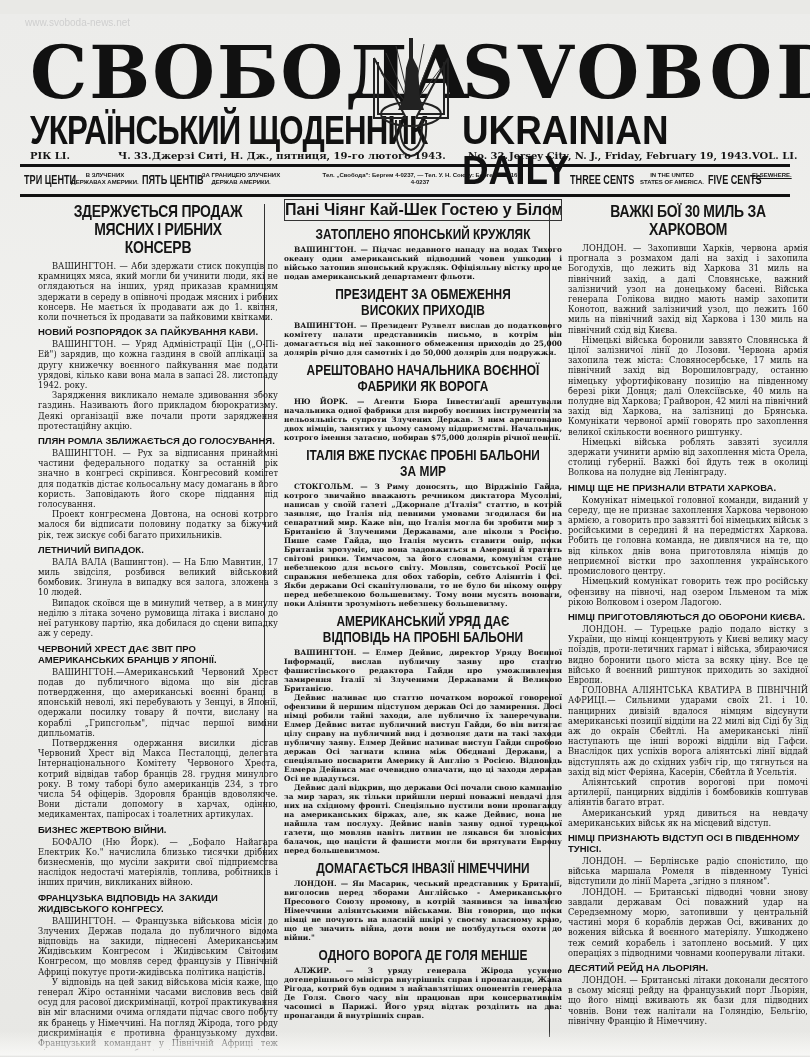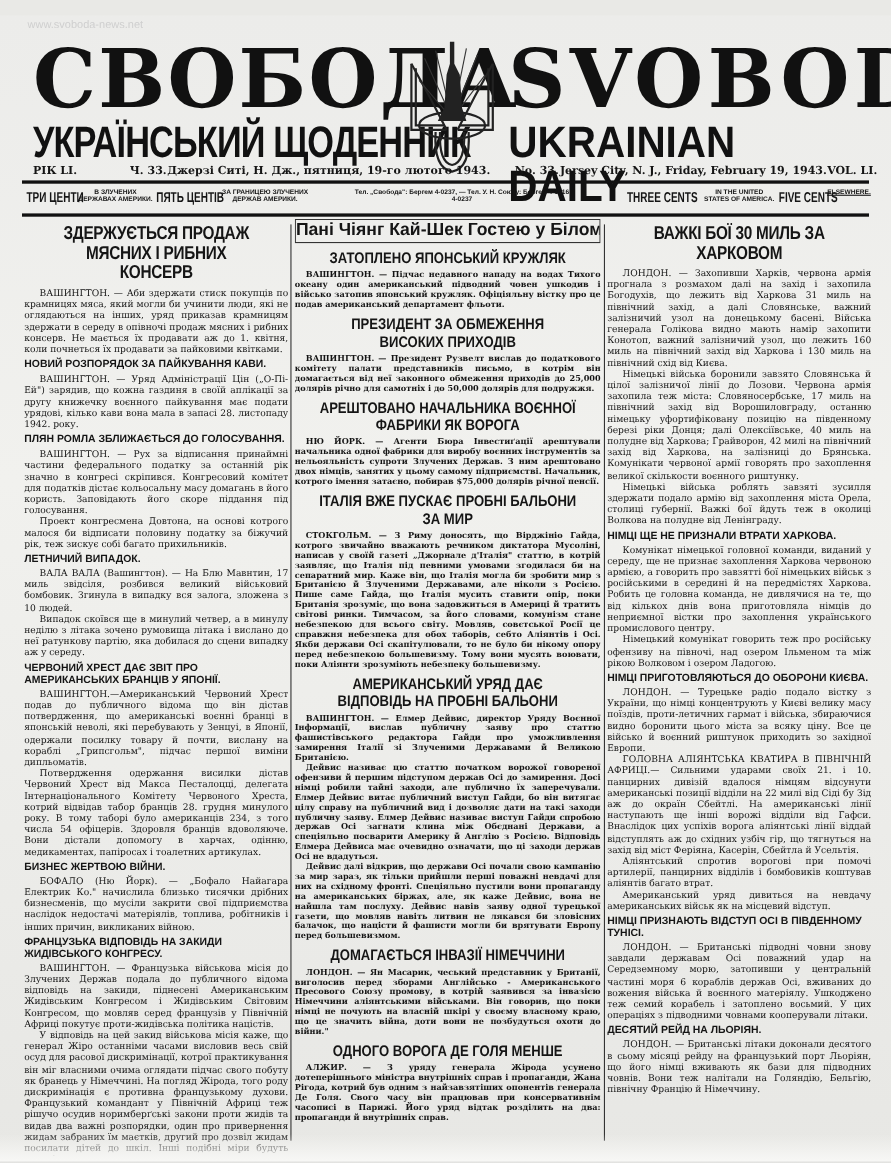--- a/index.html
+++ b/index.html
@@ -13,21 +13,21 @@
   .sub-ua{left:30px;transform:scaleX(0.78);transform-origin:left;letter-spacing:-1px;}
   .sub-en{left:462px;transform:scaleX(0.92);transform-origin:left;}
   .emblem{position:absolute;left:366px;top:14px;width:90px;height:132px;}
   .dateline{position:absolute;top:136px;font-size:10px;font-weight:bold;font-family:"DejaVu Serif",serif;white-space:nowrap;}
   .rule{position:absolute;left:20px;right:20px;background:#111;}
   
   .strip{position:absolute;top:156px;left:22px;right:22px;height:24px;font-family:"Liberation Sans",sans-serif;}
   .price-big{position:absolute;font-weight:bold;font-size:13px;transform:scaleX(0.7);transform-origin:left;white-space:nowrap;top:2px;}
   .price-small{position:absolute;font-size:6px;line-height:7px;font-weight:bold;text-align:center;top:2px;white-space:nowrap;}
   
-  .col{position:absolute;top:185px;bottom:20px;overflow:hidden;}
+  .col{position:absolute;top:185px;bottom:20px;overflow:hidden;margin-left:16px;}
   .colL{left:22px;width:240px;}
   .colM{left:268px;width:278px;}
   .colR{left:552px;width:240px;}
   .vline{position:absolute;top:190px;bottom:34px;width:1px;background:#333;}
   .h-big{font-family:"Liberation Sans",sans-serif;font-weight:bold;text-align:center;font-size:17px;line-height:18px;margin:4px 0 4px;transform:scaleX(0.82);letter-spacing:-0.3px;}
   .h-mid{font-family:"Liberation Sans",sans-serif;font-weight:bold;text-align:center;font-size:14px;line-height:16px;margin:5px 0 3px;transform:scaleX(0.85);}
   .h-sm{font-family:"Liberation Sans",sans-serif;font-weight:bold;font-size:9.5px;line-height:11px;margin:4px 0 2px;text-align:left;}
   .p{font-size:8.3px;line-height:10.2px;text-align:justify;margin:0;text-indent:14px;}
   .pm{font-size:7.4px;line-height:9px;text-align:justify;margin:0;text-indent:10px;font-weight:bold;}
   .banner{font-family:"Liberation Sans",sans-serif;font-weight:bold;font-size:16px;line-height:20px;border:1px solid #333;text-align:center;white-space:nowrap;overflow:hidden;margin-bottom:3px;}
@@ -91,20 +91,21 @@
   <div class="vline" style="left:549px;"></div>
 
   <div class="col colL">
     <div>
       <div class="h-big">ЗДЕРЖУЄТЬСЯ ПРОДАЖ МЯСНИХ І РИБНИХ КОНСЕРВ</div>
       <p class="p">ВАШИНГТОН. — Аби здержати стиск покупців по крамницях мяса, який могли би учинити люди, які не оглядаються на інших, уряд приказав крамницям здержати в середу в опівночі продаж мясних і рибних консерв. Не мається їх продавати аж до 1. квітня, коли почнеться їх продавати за пайковими квітками.</p>
     </div>
     <div>
       <div class="h-sm">НОВИЙ РОЗПОРЯДОК ЗА ПАЙКУВАННЯ КАВИ.</div>
       <p class="p">ВАШИНГТОН. — Уряд Адміністрації Цін („О-Пі-Ей") зарядив, що кожна газдиня в своїй аплікації за другу книжечку воєнного пайкування має подати урядові, кілько кави вона мала в запасі 28. листопаду 1942. року.</p>
+      <p class="p">Зарядження викликало немале здивовання збоку газдинь. Називають його прикладом бюрократизму. Деякі організації вже почали проти зарядження протестаційну акцію.</p>
     </div>
     <div>
       <div class="h-sm">ПЛЯН РОМЛА ЗБЛИЖАЄТЬСЯ ДО ГОЛОСУВАННЯ.</div>
       <p class="p">ВАШИНГТОН. — Рух за відписання принаймні частини федерального податку за останній рік значно в конгресі скріпився. Конгресовий комітет для податків дістає кольосальну масу домагань в його користь. Заповідають його скоре піддання під голосування.</p>
       <p class="p">Проект конгресмена Довтона, на основі котрого малося би відписати половину податку за біжучий рік, теж зискує собі багато прихильників.</p>
     </div>
     <div>
       <div class="h-sm">ЛЕТНИЧИЙ ВИПАДОК.</div>
       <p class="p">ВАЛА ВАЛА (Вашингтон). — На Блю Мавнтин, 17 миль звідсіля, розбився великий військовий бомбовик. Згинула в випадку вся залога, зложена з 10 людей.</p>
       <p class="p">Випадок скоївся ще в минулий четвер, а в минулу неділю з літака зочено румовища літака і вислано до неї ратункову партію, яка добилася до сцени випадку аж у середу.</p>
@@ -153,38 +154,39 @@
     <div class="h-mid">ОДНОГО ВОРОГА ДЕ ГОЛЯ МЕНШЕ</div>
     <p class="pm">АЛЖИР. — З уряду генерала Жірода усунено дотеперішнього міністра внутрішніх справ і пропаганди, Жана Рігода, котрий був одним з найзавзятіших опонентів генерала Де Голя. Свого часу він працював при консервативнім часописі в Парижі. Його уряд відтак розділить на два: пропаганди й внутрішніх справ.</p>
 
   </div>
 
   <div class="col colR">
     <div>
       <div class="h-big">ВАЖКІ БОЇ 30 МИЛЬ ЗА ХАРКОВОМ</div>
       <p class="p">ЛОНДОН. — Захопивши Харків, червона армія прогнала з розмахом далі на захід і захопила Богодухів, що лежить від Харкова 31 миль на північний захід, а далі Словянське, важний залізничий узол на донецькому басені. Війська генерала Голікова видно мають намір захопити Конотоп, важний залізничий узол, що лежить 160 миль на північний захід від Харкова і 130 миль на північний схід від Києва.</p>
       <p class="p">Німецькі війська боронили завзято Словянська й цілої залізничої лінії до Лозови. Червона армія захопила теж міста: Словяносербське, 17 миль на північний захід від Ворошиловграду, останню німецьку уфортифіковану позицію на південному березі ріки Донця; далі Олексіївське, 40 миль на полудне від Харкова; Грайворон, 42 милі на північний захід від Харкова, на залізниці до Брянська. Комунікати червоної армії говорять про захоплення великої скількости воєнного риштунку.</p>
-      <p class="p">Німецькі війська роблять завзяті зусилля здержати подало армію від захоплення міста Орела, столиці губернії. Важкі бої йдуть теж в околиці Волкова на полудне від Ленінграду.</p>
+      <p class="p">Німецькі війська роблять завзяті зусилля здержати учинити армію від захоплення міста Орела, столиці губернії. Важкі бої йдуть теж в околиці Волкова на полудне від Ленінграду.</p>
     </div>
     <div>
       <div class="h-sm">НІМЦІ ЩЕ НЕ ПРИЗНАЛИ ВТРАТИ ХАРКОВА.</div>
       <p class="p">Комунікат німецької головної команди, виданий у середу, ще не признає захоплення Харкова червоною армією, а говорить про завзятті бої німецьких військ з російськими в середині й на передмістях Харкова. Робить це головна команда, не дивлячися на те, що від кількох днів вона приготовляла німців до неприємної вістки про захоплення українського промислового центру.</p>
       <p class="p">Німецький комунікат говорить теж про російську офензиву на півночі, над озером Ільменом та між рікою Волковом і озером Ладогою.</p>
     </div>
     <div>
       <div class="h-sm">НІМЦІ ПРИГОТОВЛЯЮТЬСЯ ДО ОБОРОНИ КИЄВА.</div>
       <p class="p">ЛОНДОН. — Турецьке радіо подало вістку з України, що німці концентрують у Києві велику масу поїздів, проти-летичних гармат і війська, збираючися видно боронити цього міста за всяку ціну. Все це військо й воєнний риштунок приходить зо західної Европи.</p>
     </div>
     <div>
       <p class="p">ГОЛОВНА АЛІЯНТСЬКА КВАТИРА В ПІВНІЧНІЙ АФРИЦІ.— Сильними ударами своїх 21. і 10. панцирних дивізій вдалося німцям відсунути американські позиції відділи на 22 милі від Сіді бу Зід аж до окраїн Сбейтлі. На американські лінії наступають ще інші ворожі відділи від Гафси. Внаслідок цих успіхів ворога аліянтські лінії віддай відступлять аж до східних узбіч гір, що тягнуться на захід від міст Феріяна, Касерін, Сбейтла й Усельтія.</p>
       <p class="p">Аліянтський спротив ворогові при помочі артилерії, панцирних відділів і бомбовиків коштував аліянтів багато втрат.</p>
       <p class="p">Американський уряд дивиться на невдачу американських військ як на місцевий відступ.</p>
     </div>
     <div>
       <div class="h-sm">НІМЦІ ПРИЗНАЮТЬ ВІДСТУП ОСІ В ПІВДЕННОМУ ТУНІСІ.</div>
+      <p class="p">ЛОНДОН. — Берлінське радіо споністило, що війська маршала Ромеля в південному Тунісі відступили до лінії Марета „згідно з пляном".</p>
     </div>
     <div>
       <p class="p">ЛОНДОН. — Британські підводні човни знову завдали державам Осі поважний удар на Середземному морю, затопивши у центральній частині моря 6 кораблів держав Осі, вживаних до вожения війська й воєнного матеріялу. Ушкоджено теж семий корабель і затоплено восьмий. У цих операціях з підводними човнами кооперували літаки.</p>
     </div>
     <div>
       <div class="h-sm">ДЕСЯТИЙ РЕЙД НА ЛЬОРІЯН.</div>
       <p class="p">ЛОНДОН. — Британські літаки доконали десятого в сьому місяці рейду на французький порт Льоріян, що його німці вживають як бази для підводних човнів. Вони теж налітали на Голяндію, Бельгію, північну Францію й Німеччину.</p>
     </div>
 
   </div>

